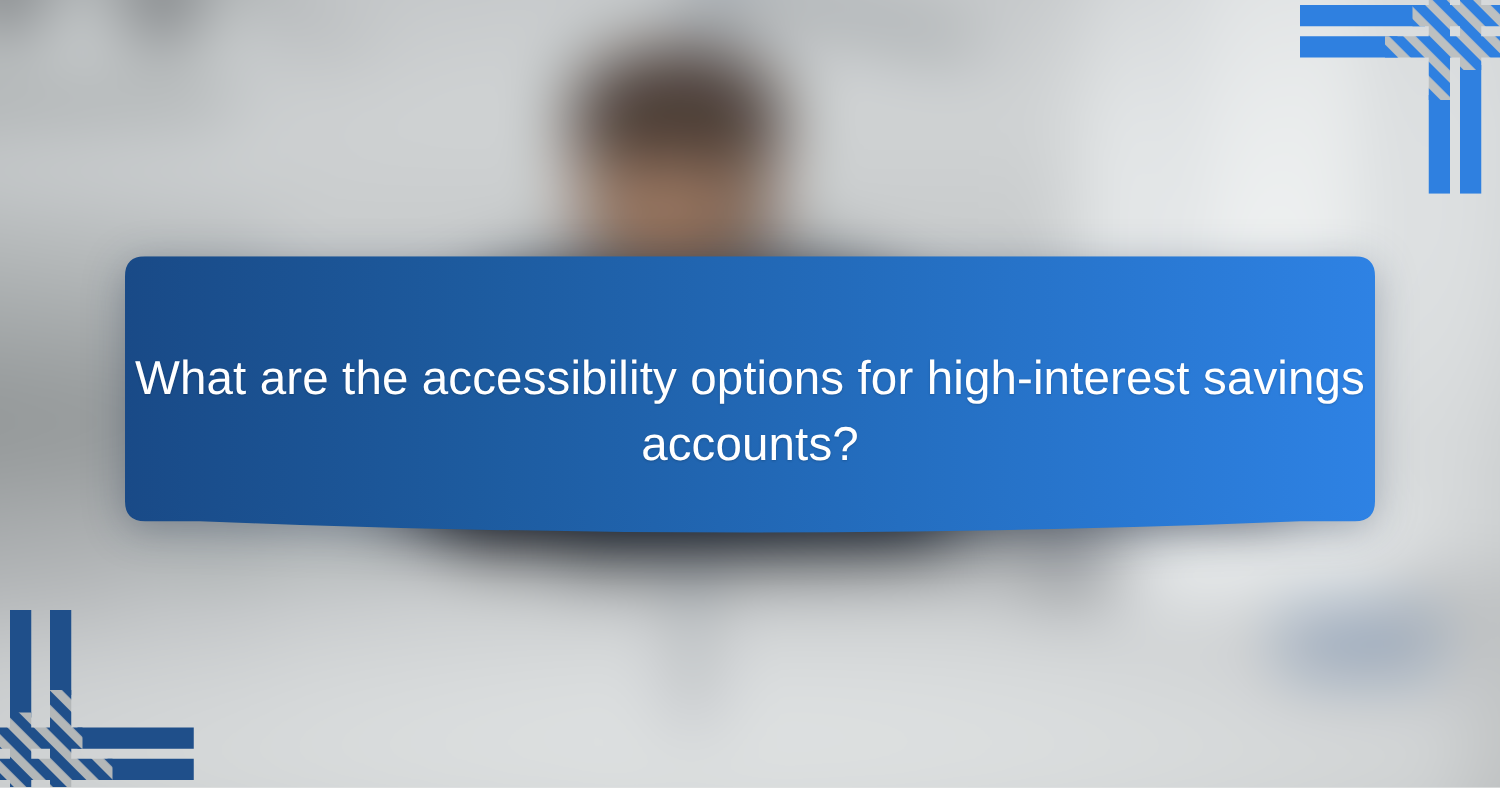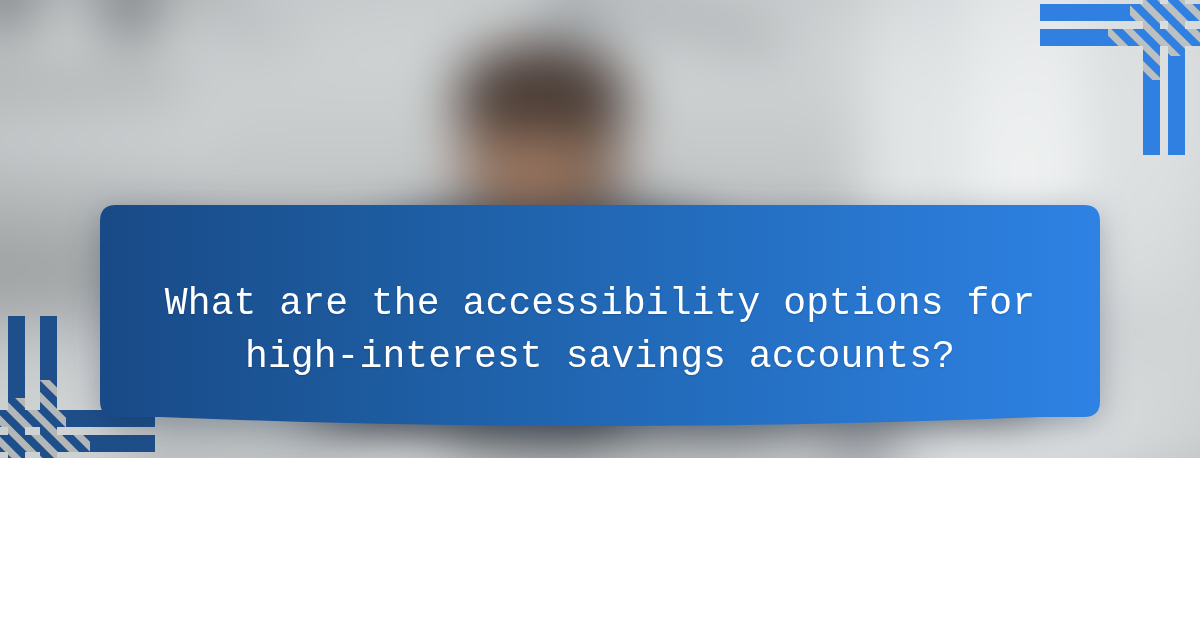--- a/index.html
+++ b/index.html
@@ -5,23 +5,23 @@
 <style>
   html, body {
     margin: 0;
     padding: 0;
     background: #ffffff;
   }
 
   #stage {
     position: relative;
     width: 1200px;
-    height: 458px;
+    height: 630px;
     overflow: hidden;
-    font-family: Liberation Mono, monospace;
+    font-family: Liberation Sans, sans-serif;
     background: #b9bcbd;
   }
 
   
   .bg-photo {
     position: absolute;
     inset: -60px;
     filter: blur(26px) saturate(0.82);
     transform: scale(1.06);
   }

